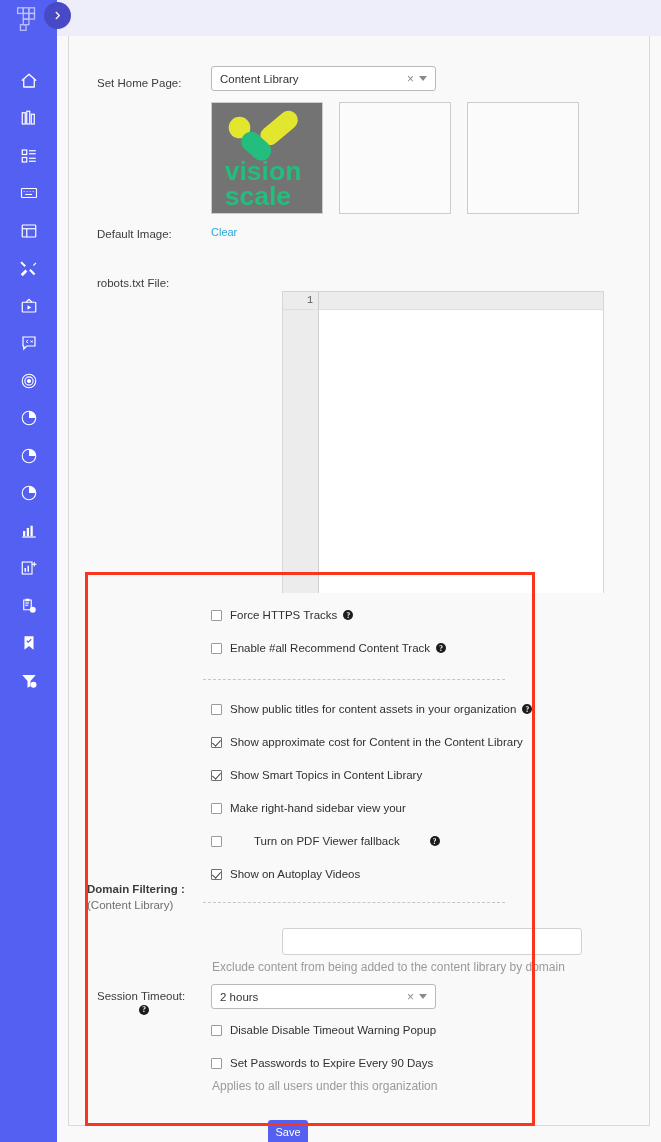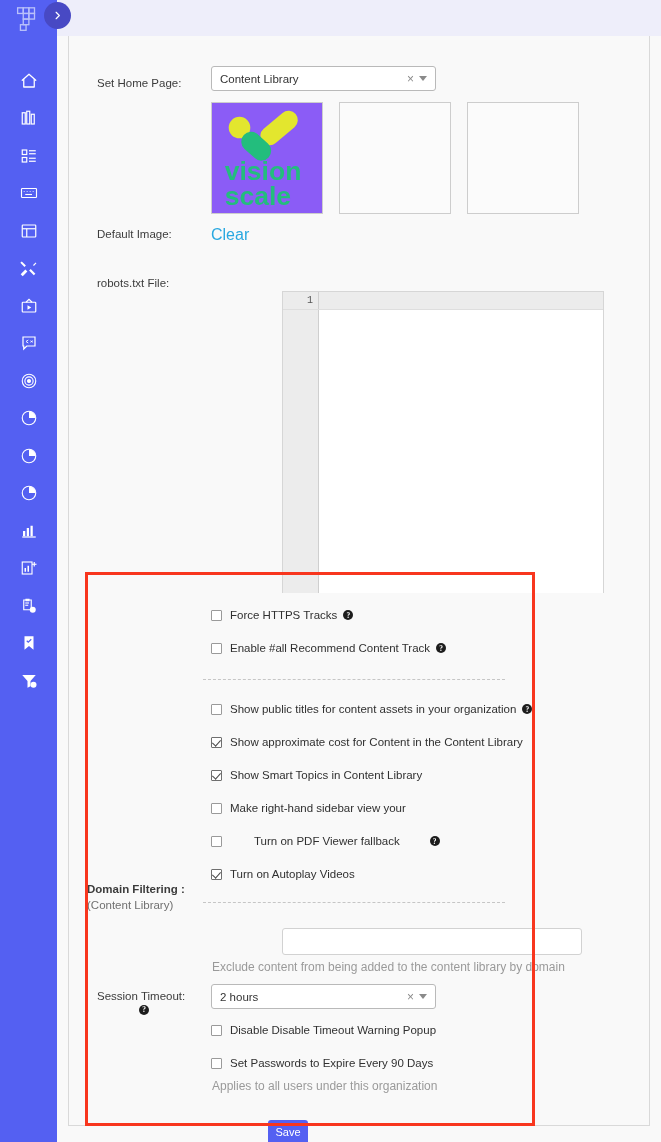--- a/index.html
+++ b/index.html
@@ -78,25 +78,25 @@
   .select .clear { color: #8a8a8a; font-size: 12px; padding: 0 5px; cursor: pointer; }
   .select .caret {
     width: 0; height: 0; margin-right: 4px;
     border-left: 4px solid transparent; border-right: 4px solid transparent;
     border-top: 5px solid #8a8a8a;
   }
 
   
   .thumb {
     position: absolute; width: 112px; height: 112px;
-    border: 1px solid #cdcdcd; background: #8b5cf6;
+    border: 1px solid #cdcdcd; background: #737373;
   }
   .thumb.empty { background: #fbfbfb; }
   #clear-link {
-    position: absolute; font-size: 16px; color: #29a8e0; cursor: pointer;
+    position: absolute; font-size: 11px; color: #29a8e0; cursor: pointer;
   }
 
   
   #editor {
     position: absolute; left: 213px; top: 265px;
     width: 322px; height: 302px;
     border: 1px solid #d6d6d6; background: #fff;
     font-family: "Liberation Mono", monospace;
   }
   #editor-head { height: 18px; background: #ececec; border-bottom: 1px solid #dedede;
@@ -383,21 +383,21 @@
       </div>
 
       <div class="cbrow" style="left:142px; top:809px;gap:24px;">
         <span class="cb"></span>
         <span class="cbl">Turn on PDF Viewer fallback</span>
         <span class="help">?</span>
       </div>
 
       <div class="cbrow" style="left:142px; top:842px;">
         <span class="cb checked"></span>
-        <span class="cbl">Turn on Autoplay Videos</span>
+        <span class="cbl">Show on Autoplay Videos</span>
       </div>
 
       <div class="dashed" style="left:134px; top:876px; width:302px;"></div>
 
       <div class="form-row" style="left:18px; top:856px; width:118px; text-align:right;">
         <div class="label" style="font-weight:bold;">Domain Filtering :</div>
         <div class="label" style="color:#707070;">(Content Library)</div>
       </div>
 
       <input id="domain-input" type="text" value="" style="">

